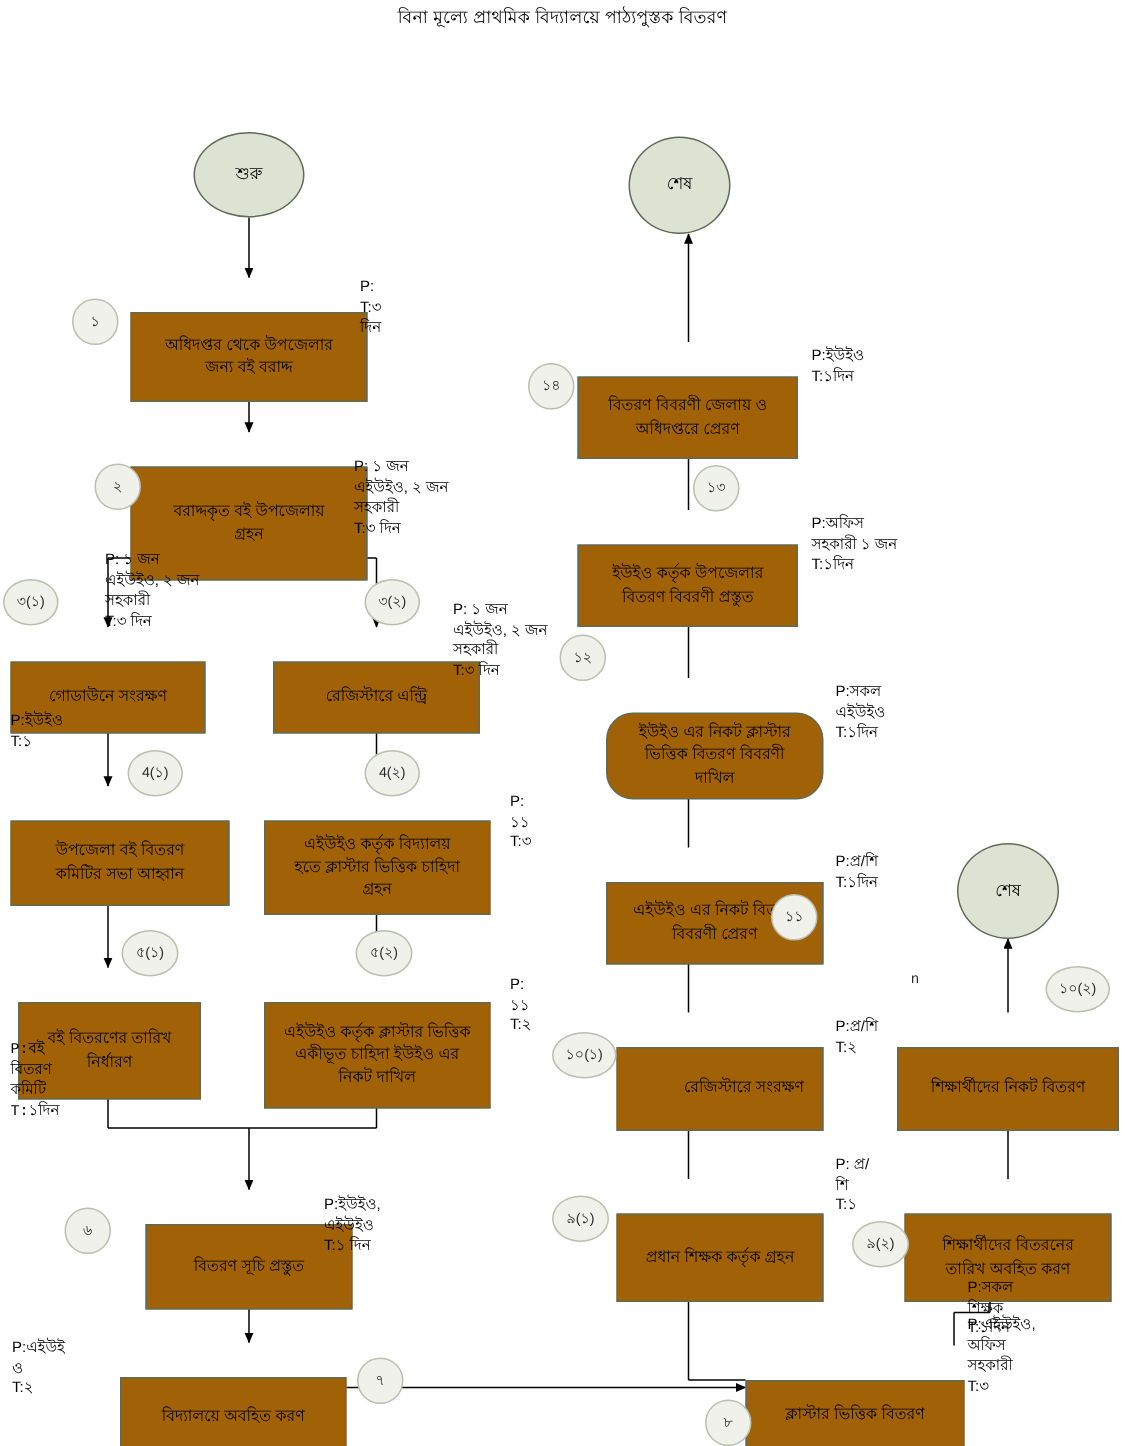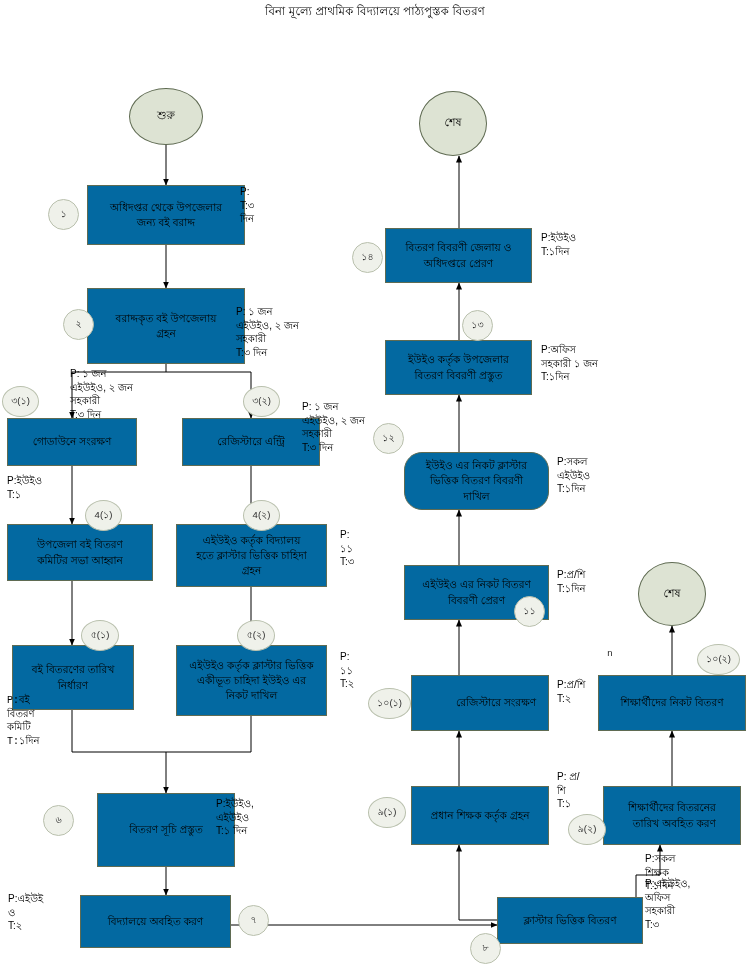--- a/index.html
+++ b/index.html
@@ -16,30 +16,31 @@
   }
   .title {
     position:absolute; left:0; top:3px; width:750px;
     text-align:center;
     font-size:11.5px;
     letter-spacing:0.2px;
   }
   .node {
     position:absolute;
     box-sizing:border-box;
-    background:#0369a1;
+    background:#a16207;
     border:1px solid #5f6b52;
     display:flex;
     align-items:center;
     justify-content:center;
     text-align:center;
     font-size:10.5px;
     line-height:1.45;
     padding:2px 4px;
     white-space:pre-line;
+    margin-top:23px;
   }
   .ellipse {
     position:absolute;
     box-sizing:border-box;
     background:#dde3d3;
     border:1px solid #5f6b52;
     border-radius:50%;
     display:flex;
     align-items:center;
     justify-content:center;
@@ -147,25 +148,25 @@
 <div class="node" style="left:7px; top:524px; width:146px; height:57px;">উপজেলা বই বিতরণ
 কমিটির সভা আহ্বান</div>
 <div class="node" style="left:176px; top:524px; width:151px; height:63px;">এইউইও কর্তৃক বিদ্যালয়
 হতে ক্লাস্টার ভিত্তিক চাহিদা
 গ্রহন</div>
 <div class="node" style="left:12px; top:645px; width:122px; height:65px;">বই বিতরণের তারিখ
 নির্ধারণ</div>
 <div class="node" style="left:176px; top:645px; width:151px; height:71px;">এইউইও কর্তৃক ক্লাস্টার ভিত্তিক
 একীভূত চাহিদা ইউইও এর
 নিকট দাখিল</div>
-<div class="node" style="left:97px; top:793px; width:138px; height:74px;">বিতরণ সূচি প্রস্তুত</div>
+<div class="node" style="left:97px; top:793px; width:138px; height:57px;">বিতরণ সূচি প্রস্তুত</div>
 <div class="node" style="left:80px; top:895px; width:151px; height:53px;">বিদ্যালয়ে অবহিত করণ</div>
 <div class="node" style="left:497px; top:897px; width:146px; height:47px;">ক্লাস্টার ভিত্তিক বিতরণ</div>
 <div class="node" style="left:411px; top:786px; width:138px; height:59px;">প্রধান শিক্ষক কর্তৃক গ্রহন</div>
-<div class="node" style="left:603px; top:786px; width:138px; height:59px;text-align:right;">শিক্ষার্থীদের বিতরনের
+<div class="node" style="left:603px; top:786px; width:138px; height:59px;">শিক্ষার্থীদের বিতরনের
 তারিখ অবহিত করণ</div>
 <div class="node" style="left:411px; top:675px; width:138px; height:56px;padding-left:36px;">রেজিস্টারে সংরক্ষণ</div>
 <div class="node" style="left:598px; top:675px; width:148px; height:56px;">শিক্ষার্থীদের নিকট বিতরণ</div>
 <div class="node" style="left:404px; top:565px; width:145px; height:55px;">এইউইও এর নিকট বিতরণ
 বিবরণী প্রেরণ</div>
 <div class="node" style="left:404px; top:452px; width:145px; height:58px;border-radius:18px;">ইউইও এর নিকট ক্লাস্টার
 ভিত্তিক বিতরণ বিবরণী
 দাখিল</div>
 <div class="node" style="left:385px; top:340px; width:147px; height:55px;">ইউইও কর্তৃক উপজেলার
 বিতরণ বিবরণী প্রস্তুত</div>

